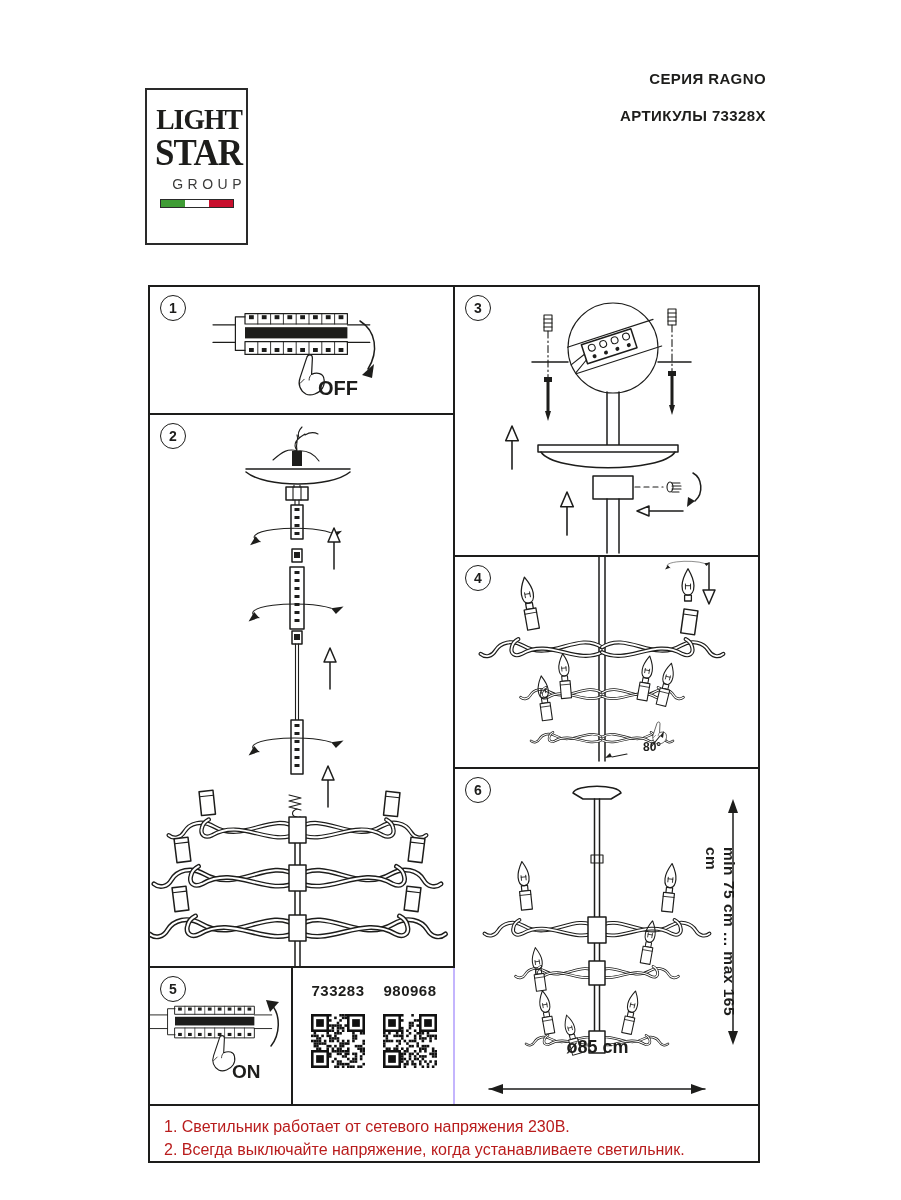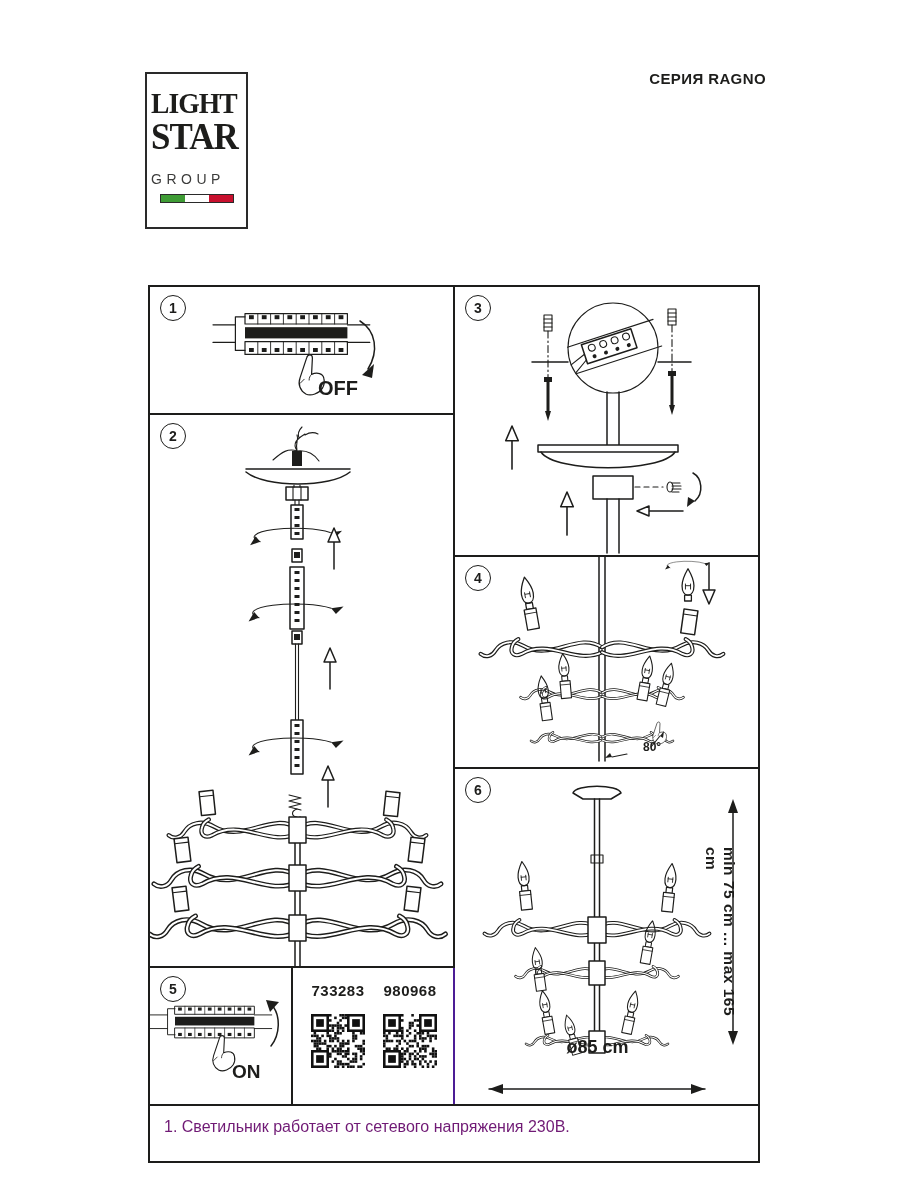--- a/index.html
+++ b/index.html
@@ -1,43 +1,43 @@
 <!DOCTYPE html>
 <html><head>
 <meta charset="utf-8">
 <style>
   html,body{margin:0;padding:0;background:#f4f4f4;}
   .page{position:relative;width:901px;height:1200px;background:#ffffff;margin:0 auto;
         font-family:"Liberation Sans",sans-serif;color:#1d1d1b;overflow:hidden;}
 
   
-  .logo-box{position:absolute;left:145px;top:72px;width:99px;height:139px;
-            border:2px solid #2a2a2a;background:#fff;text-align:left;padding-top:14px;box-sizing:content-box;}
+  .logo-box{position:absolute;left:145px;top:88px;width:99px;height:139px;
+            border:2px solid #2a2a2a;background:#fff;text-align:right;padding-top:14px;box-sizing:content-box;}
   .logo-l1{font-family:"Liberation Serif",serif;font-weight:700;font-size:30px;line-height:30px;letter-spacing:-1px;transform:scaleX(.92);}
   .logo-l2{font-family:"Liberation Serif",serif;font-weight:700;font-size:38px;line-height:36px;letter-spacing:-1px;transform:scaleX(.92);}
-  .logo-l3{font-size:14px;letter-spacing:4.5px;margin-top:17px;margin-left:4px;color:#3c3c3b;}
+  .logo-l3{font-size:14px;letter-spacing:4.5px;margin-top:6px;margin-left:4px;color:#3c3c3b;}
   .flag{width:72px;height:7px;margin:7px auto 0 auto;border:1px solid #2a2a2a;display:flex;}
   .flag span{flex:1;}
 
   .title-block{position:absolute;right:135px;top:60px;text-align:right;font-weight:700;letter-spacing:.4px;}
   .title-line{font-size:15px;line-height:37px;}
   .title-gap{height:18px;}
 
   
   .sheet{position:absolute;left:148px;top:285px;width:608px;height:874px;border:2px solid #1d1d1b;}
   .panel{position:absolute;background:#fff;overflow:hidden;}
   .p1{left:0;top:0;width:303px;height:126px;border-right:2px solid #1d1d1b;border-bottom:2px solid #1d1d1b;}
   .p2{left:0;top:128px;width:303px;height:551px;border-right:2px solid #1d1d1b;border-bottom:2px solid #1d1d1b;}
   .p5{left:0;top:681px;width:141px;height:136px;border-right:2px solid #1d1d1b;}
-  .pqr{left:143px;top:681px;width:160px;height:136px;border-right:2px solid #4c1d95;}
+  .pqr{left:143px;top:681px;width:160px;height:136px;border-right:2px solid #c4b5fd;}
   .p3{left:305px;top:0;width:303px;height:268px;border-bottom:2px solid #1d1d1b;}
   .p4{left:305px;top:270px;width:303px;height:210px;border-bottom:2px solid #1d1d1b;}
   .p6{left:305px;top:482px;width:303px;height:335px;}
   .notes{left:0;top:817px;width:608px;height:55px;border-top:2px solid #1d1d1b;padding:9px 0 0 14px;box-sizing:border-box;}
-  .note-line{font-size:16px;line-height:23px;color:#701a75;}
+  .note-line{font-size:16px;line-height:23px;color:#b91c1c;}
 
   .badge{position:absolute;left:10px;top:8px;width:24px;height:24px;border:1.6px solid #1d1d1b;border-radius:50%;
          font-size:14px;font-weight:700;text-align:center;line-height:24px;background:#fff;z-index:5;}
 
   .draw{position:absolute;left:0;top:0;}
 
   .lbl{position:absolute;font-weight:700;z-index:4;}
   .lbl-off{left:168px;top:90px;font-size:20px;}
   .lbl-on{left:82px;top:93px;font-size:19px;}
   .lbl-90{left:188px;top:183px;font-size:12px;}
@@ -142,20 +142,21 @@
     <div class="logo-l3">GROUP</div>
     <div class="flag">
       <span style="background:#3f9c35"></span>
         <span style="background:#ffffff"></span>
         <span style="background:#c8102e"></span>
     </div>
   </div>
 
   <div class="title-block">
     <div class="title-line">СЕРИЯ RAGNO</div>
+    <div class="title-line">АРТИКУЛЫ 73328X</div>
     <div class="title-gap"></div>
   </div>
 
   <div class="sheet">
 
     <div class="panel p1">
       <div class="badge">1</div>
       <svg class="draw" width="303" height="126" viewBox="0 0 303 126">
         <use href="#breaker" transform="translate(95,25) scale(0.8)"></use>
         <path class="ln" d="M210,34 C226,44 229,64 218,82"></path>
@@ -654,16 +655,17 @@
         <path class="ln" d="M34,320 H250"></path>
         <path class="fl" d="M48,315 L34,320 L48,325 Z"></path>
         <path class="fl" d="M236,315 L250,320 L236,325 Z"></path>
       </svg>
       <div class="lbl lbl-h">min 75 cm ... max 165 cm</div>
       <div class="lbl lbl-d">ø85 cm</div>
     </div>
 
     <div class="panel notes">
       <div class="note-line">1. Светильник работает от сетевого напряжения 230В.</div>
+      <div class="note-line">2. Всегда выключайте напряжение, когда устанавливаете светильник.</div>
     </div>
 
   </div>
 </div>
 
 </body></html>

